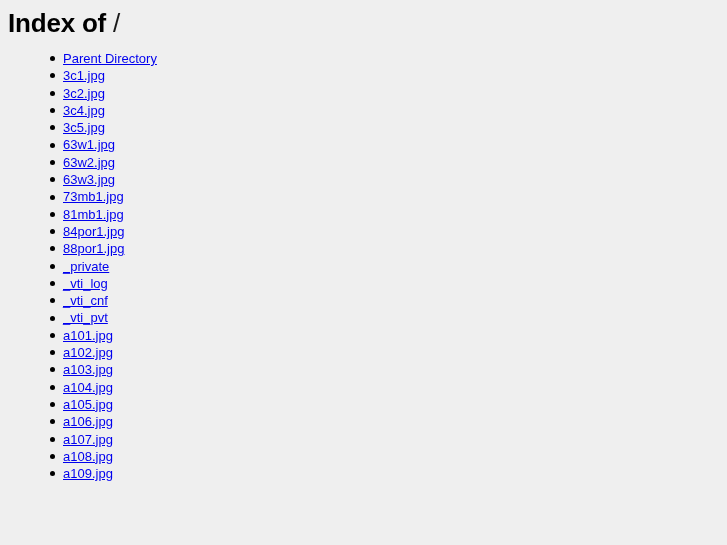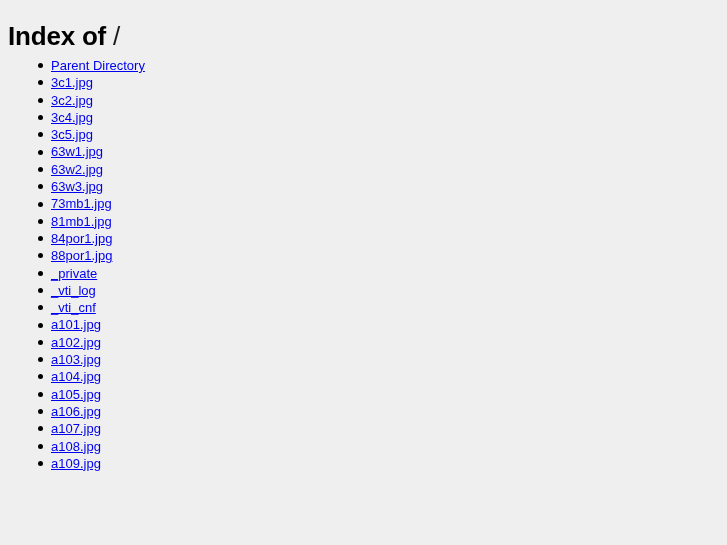--- a/index.html
+++ b/index.html
@@ -17,36 +17,36 @@
   #page {
     position: relative;
     width: 727px;
     height: 545px;
     box-sizing: border-box;
     padding: 8px;
     overflow: hidden;
   }
 
   h1.page-title {
-    margin: 13px 0 6px 0;
+    margin: 0 0 6px 0;
     padding: 0;
     font-size: 26px;
     line-height: 30px;
     font-weight: bold;
     color: #000000;
     letter-spacing: -0.2px;
   }
   h1.page-title .path {
     font-weight: normal;
     color: #1a1a1a;
   }
 
   ul.index-list {
     list-style: none;
-    margin: 0;
+    margin: 12px;
     padding: 0;
   }
 
   ul.index-list li {
     position: relative;
     height: 17.3px;
     line-height: 17.3px;
     padding-left: 43px;
     font-size: 13px;
     white-space: nowrap;
@@ -88,20 +88,21 @@
       <li><span class="bullet"></span><a>63w1.jpg</a></li>
       <li><span class="bullet"></span><a>63w2.jpg</a></li>
       <li><span class="bullet"></span><a>63w3.jpg</a></li>
       <li><span class="bullet"></span><a>73mb1.jpg</a></li>
       <li><span class="bullet"></span><a>81mb1.jpg</a></li>
       <li><span class="bullet"></span><a>84por1.jpg</a></li>
       <li><span class="bullet"></span><a>88por1.jpg</a></li>
       <li><span class="bullet"></span><a>_private</a></li>
       <li><span class="bullet"></span><a>_vti_log</a></li>
       <li><span class="bullet"></span><a>_vti_cnf</a></li>
+      <li><span class="bullet"></span><a>_vti_pvt</a></li>
       <li><span class="bullet"></span><a>a101.jpg</a></li>
       <li><span class="bullet"></span><a>a102.jpg</a></li>
       <li><span class="bullet"></span><a>a103.jpg</a></li>
       <li><span class="bullet"></span><a>a104.jpg</a></li>
       <li><span class="bullet"></span><a>a105.jpg</a></li>
       <li><span class="bullet"></span><a>a106.jpg</a></li>
       <li><span class="bullet"></span><a>a107.jpg</a></li>
       <li><span class="bullet"></span><a>a108.jpg</a></li>
       <li><span class="bullet"></span><a>a109.jpg</a></li>
     </ul>

